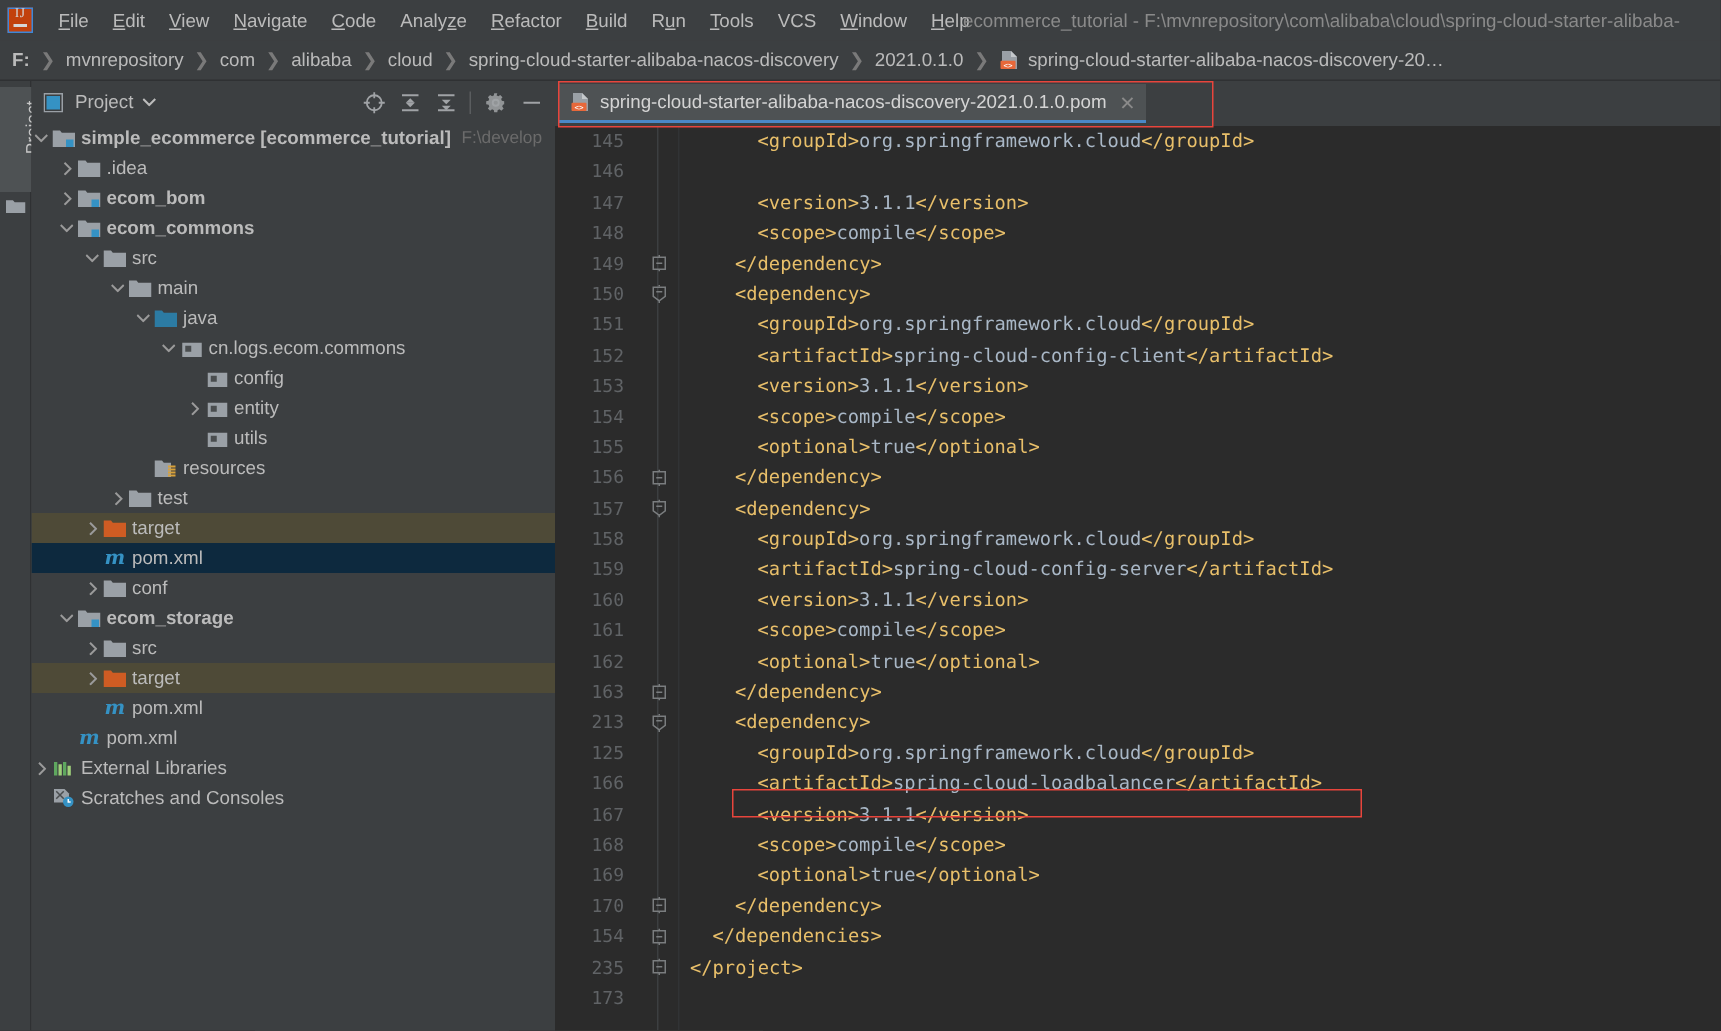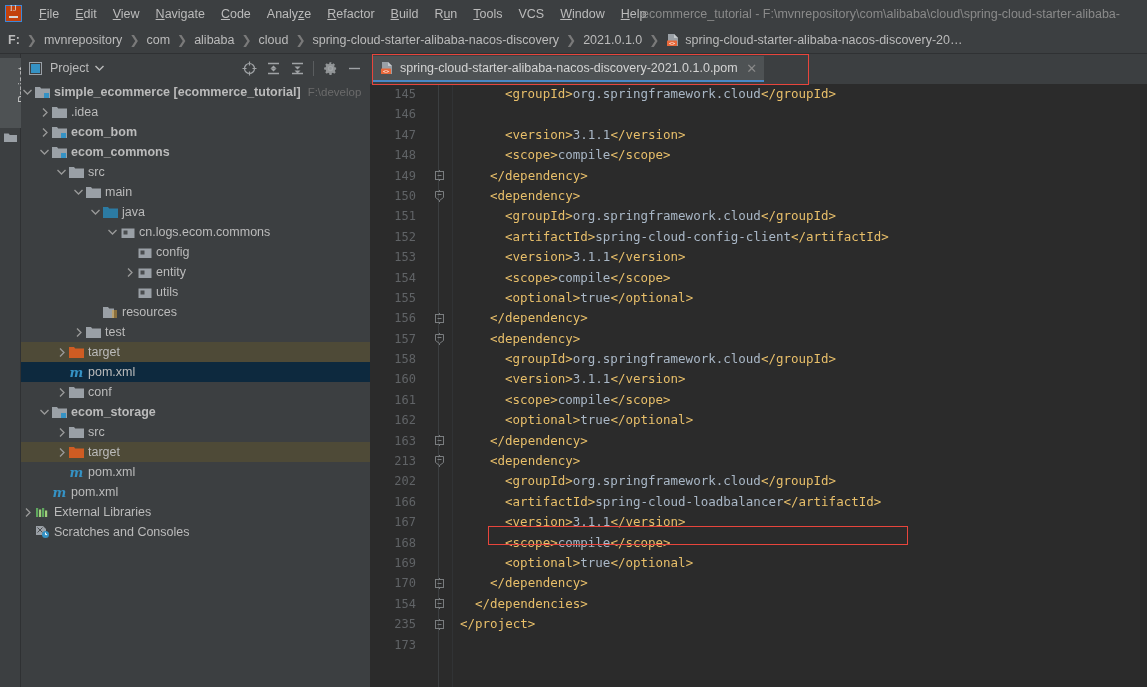--- a/index.html
+++ b/index.html
@@ -724,20 +724,24 @@
                 <path d="M3.5 4.5h4" stroke="#7a7d7f" stroke-width="1"></path>
               </svg>
             </span>
             <span class="ctext" style="left:120px"><span class="tag">&lt;dependency&gt;</span></span>
           </div>
           <div class="cline">
             <span class="gutnum">158</span>
             <span class="ctext" style="left:135px"><span class="tag">&lt;groupId&gt;</span><span class="val">org.springframework.cloud</span><span class="tag">&lt;/groupId&gt;</span></span>
           </div>
           <div class="cline">
+            <span class="gutnum">159</span>
+            <span class="ctext" style="left:135px"><span class="tag">&lt;artifactId&gt;</span><span class="val">spring-cloud-config-server</span><span class="tag">&lt;/artifactId&gt;</span></span>
+          </div>
+          <div class="cline">
             <span class="gutnum">160</span>
             <span class="ctext" style="left:135px"><span class="tag">&lt;version&gt;</span><span class="val">3.1.1</span><span class="tag">&lt;/version&gt;</span></span>
           </div>
           <div class="cline">
             <span class="gutnum">161</span>
             <span class="ctext" style="left:135px"><span class="tag">&lt;scope&gt;</span><span class="val">compile</span><span class="tag">&lt;/scope&gt;</span></span>
           </div>
           <div class="cline">
             <span class="gutnum">162</span>
             <span class="ctext" style="left:135px"><span class="tag">&lt;optional&gt;</span><span class="val">true</span><span class="tag">&lt;/optional&gt;</span></span>
@@ -758,21 +762,21 @@
             <span class="fold">
               <svg width="11" height="12" viewBox="0 0 11 12">
                 <path d="M5.5 0v1M5.5 10.5V12" stroke="#7a7d7f" stroke-width="1"></path>
                 <path d="M1.5 1.5h8v6l-4 3-4-3z" fill="none" stroke="#7a7d7f" stroke-width="1"></path>
                 <path d="M3.5 4.5h4" stroke="#7a7d7f" stroke-width="1"></path>
               </svg>
             </span>
             <span class="ctext" style="left:120px"><span class="tag">&lt;dependency&gt;</span></span>
           </div>
           <div class="cline">
-            <span class="gutnum">202</span>
+            <span class="gutnum">125</span>
             <span class="ctext" style="left:135px"><span class="tag">&lt;groupId&gt;</span><span class="val">org.springframework.cloud</span><span class="tag">&lt;/groupId&gt;</span></span>
           </div>
           <div class="cline">
             <span class="gutnum">166</span>
             <span class="ctext" style="left:135px"><span class="tag">&lt;artifactId&gt;</span><span class="val">spring-cloud-loadbalancer</span><span class="tag">&lt;/artifactId&gt;</span></span>
           </div>
           <div class="cline">
             <span class="gutnum">167</span>
             <span class="ctext" style="left:135px"><span class="tag">&lt;version&gt;</span><span class="val">3.1.1</span><span class="tag">&lt;/version&gt;</span></span>
           </div>

